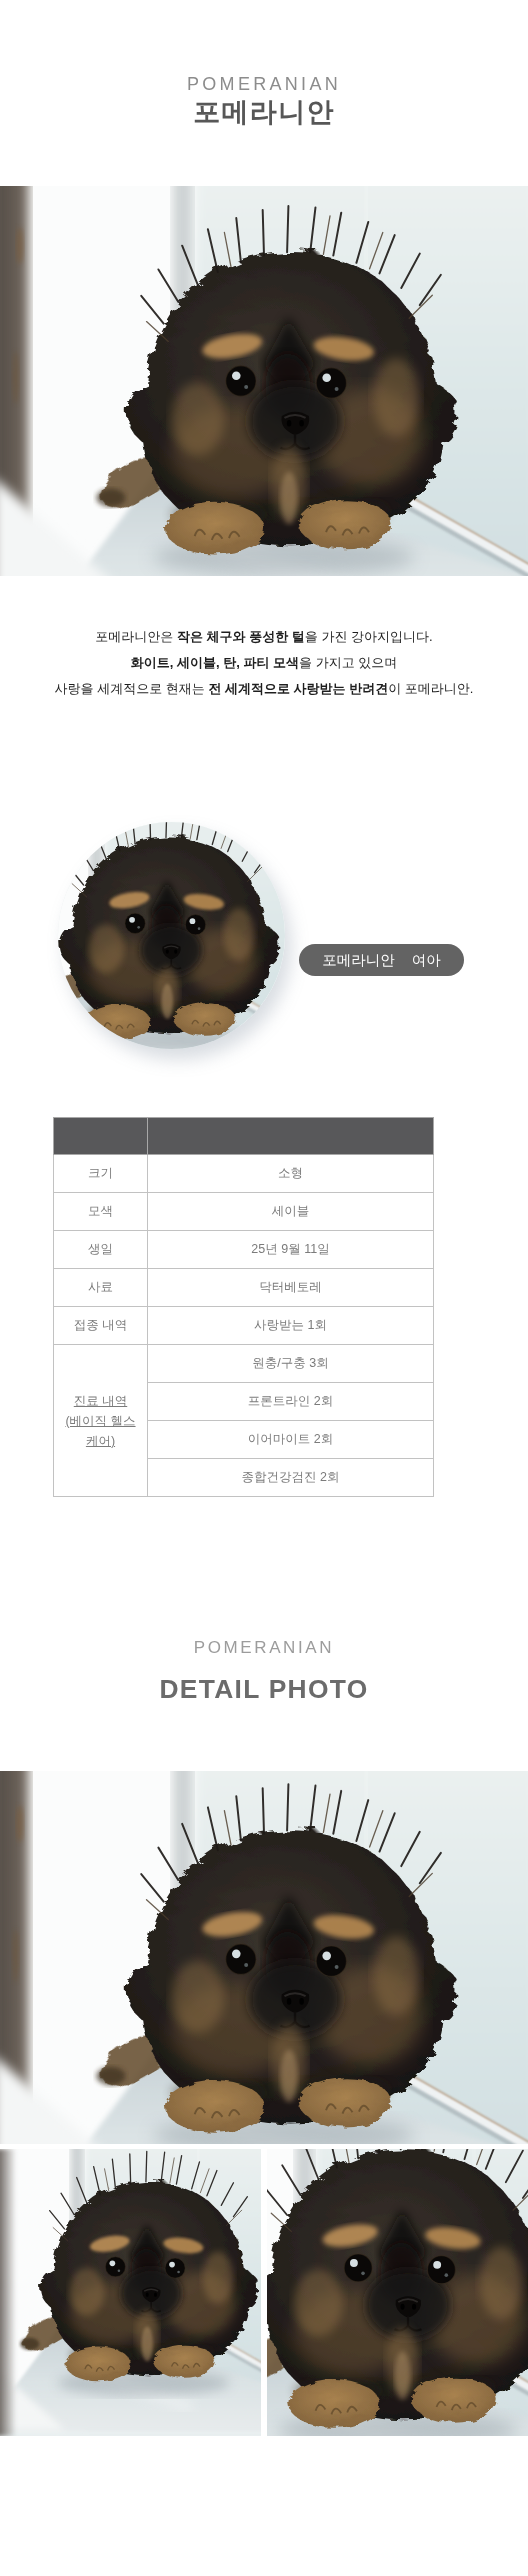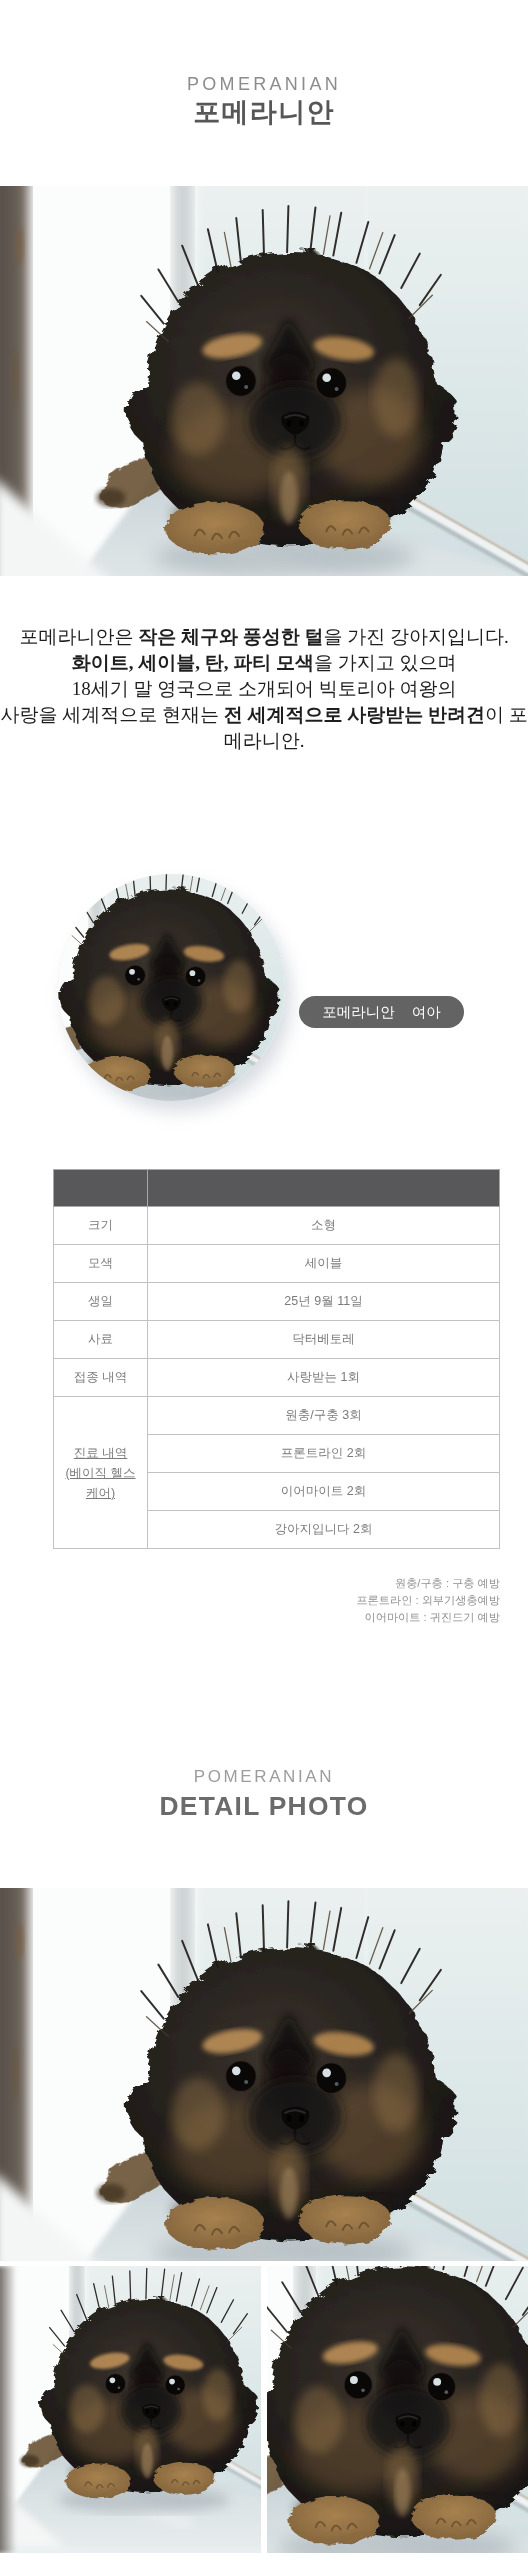--- a/index.html
+++ b/index.html
@@ -10,50 +10,50 @@
   
   .hero { padding-top:74px; text-align:center; }
   .title-en { font-size:18px; line-height:20px; color:#8c8c8c; letter-spacing:3.3px; }
   .title-ko { margin-top:3.3px; font-size:27px; line-height:30px; font-weight:700; color:#575757; letter-spacing:1.3px; }
 
   
   .photo-main { display:block; width:528px; height:390px; margin-top:59px; background:#e9eff0; }
   .photo-main svg, .photo-large svg { display:block; width:100%; height:100%; }
 
   
-  .desc { margin-top:48px; text-align:center; font-family:Liberation Serif, serif;
-          font-size:19px; line-height:26px; color:#1e1e1e; }
+  .desc { margin-top:48px; text-align:center; font-family:Liberation Sans, sans-serif;
+          font-size:13px; line-height:26px; color:#1e1e1e; }
   .desc b { font-weight:700; }
 
   
   .profile { position:relative; height:227px; margin-top:120px; }
   .profile-photo { position:absolute; left:58px; top:0; width:227px; height:227px; border-radius:50%;
                    overflow:hidden; background:#e9eff0; box-shadow:6.6px 10.6px 17px rgba(120,132,150,0.28); }
   .profile-photo svg { display:block; width:227px; height:227px; }
   .badge { position:absolute; left:299px; top:122px; width:165px; height:32px; border-radius:16.5px;
            display:flex; align-items:center; justify-content:center; gap:17px;
            color:#ffffff; font-size:14.5px; font-weight:500; }
 
   
-  .info-table { margin:68px 0 0 53px; border-collapse:collapse; width:447px; table-layout:fixed;
+  .info-table { margin:68px 0 0 53px; border-collapse:collapse; width:381px; table-layout:fixed;
                 border:0.7px solid #a8a8a8;padding-left:23px; }
   .info-table td { border:0.7px solid #c2c2c2; text-align:center; vertical-align:middle;
                    font-size:12.5px; color:#7b7b7b; height:38px; padding:0 5.3px; }
   .info-table tr.head td { height:37px; background:#58585a; border-color:#a8a8a8; }
   .info-table tr.head td + td { border-left:0.7px solid #8f8f8f; }
   .info-table .two-line span { display:block; line-height:20px;text-decoration:underline; }
 
   
   .footnotes { width:447px; margin:26px 0 0 53px; text-align:right;
                font-size:11.2px; line-height:17px; color:#909090; }
 
   
   .detail-head { margin-top:141px; text-align:center; }
   .detail-en { font-size:17px; line-height:20px; color:#9c9c9c; letter-spacing:2.6px; }
-  .detail-ko { margin-top:4px; font-size:26.4px; line-height:30px; font-weight:800; color:#6b6b6b; letter-spacing:1.3px; }
+  .detail-ko { margin-top:16px; font-size:26.4px; line-height:30px; font-weight:800; color:#6b6b6b; letter-spacing:1.3px; }
 
   .photo-large { display:block; width:528px; height:373px; margin-top:67px; background:#e9eff0; }
   .photo-row { margin-top:4.6px; display:flex; gap:5.3px; height:287px; }
   .photo-small { position:relative; width:262px; height:287px; overflow:hidden; background:#e9eff0; }
   .photo-small svg { display:block; width:100%; height:100%; }
   .photo-small.left::before { content:""; position:absolute; left:-4px; top:0; bottom:0; width:20px; z-index:2;
       background:linear-gradient(90deg, rgba(72,64,58,0.9), rgba(72,64,58,0)); filter:blur(2px); }
 
   .defs-holder { position:absolute; width:0; height:0; overflow:hidden; }
 </style>
@@ -217,21 +217,20 @@
 
   <div class="photo-main">
     <svg viewBox="0 30 800 590">
         <use href="#pom-scene"></use>
       </svg>
   </div>
 
   <div class="desc">
     <div><span>포메라니안은 </span><b>작은 체구와 풍성한 털</b><span>을 가진 강아지입니다.</span></div>
     <div><b>화이트, 세이블, 탄, 파티 모색</b><span>을 가지고 있으며</span></div>
-    <div><span>18세기 말 영국으로 소개되어 빅토리아 여왕의</span></div>
     <div><span>사랑을 세계적으로 현재는 </span><b>전 세계적으로 사랑받는 반려견</b><span>이 포메라니안.</span></div>
   </div>
 
   <div class="profile">
     <div class="profile-photo">
       <svg viewBox="190 95 515 515">
           <use href="#pom-scene"></use>
         </svg>
     </div>
     <div class="badge" style="background:#636363;">
@@ -277,30 +276,25 @@
         </td>
         <td>원충/구충 3회</td>
       </tr>
       <tr>
         <td>프론트라인 2회</td>
       </tr>
       <tr>
         <td>이어마이트 2회</td>
       </tr>
       <tr>
-        <td>강아지입니다 2회</td>
+        <td>종합건강검진 2회</td>
       </tr>
     </tbody>
   </table>
 
-  <div class="footnotes">
-    <div>원충/구충 : 구충 예방</div>
-    <div>프론트라인 : 외부기생충예방</div>
-    <div>이어마이트 : 귀진드기 예방</div>
-  </div>
 
   <div class="detail-head">
     <div class="detail-en">POMERANIAN</div>
     <div class="detail-ko">DETAIL PHOTO</div>
   </div>
 
   <div class="photo-large">
     <svg viewBox="0 40 800 565">
         <use href="#pom-scene"></use>
       </svg>

